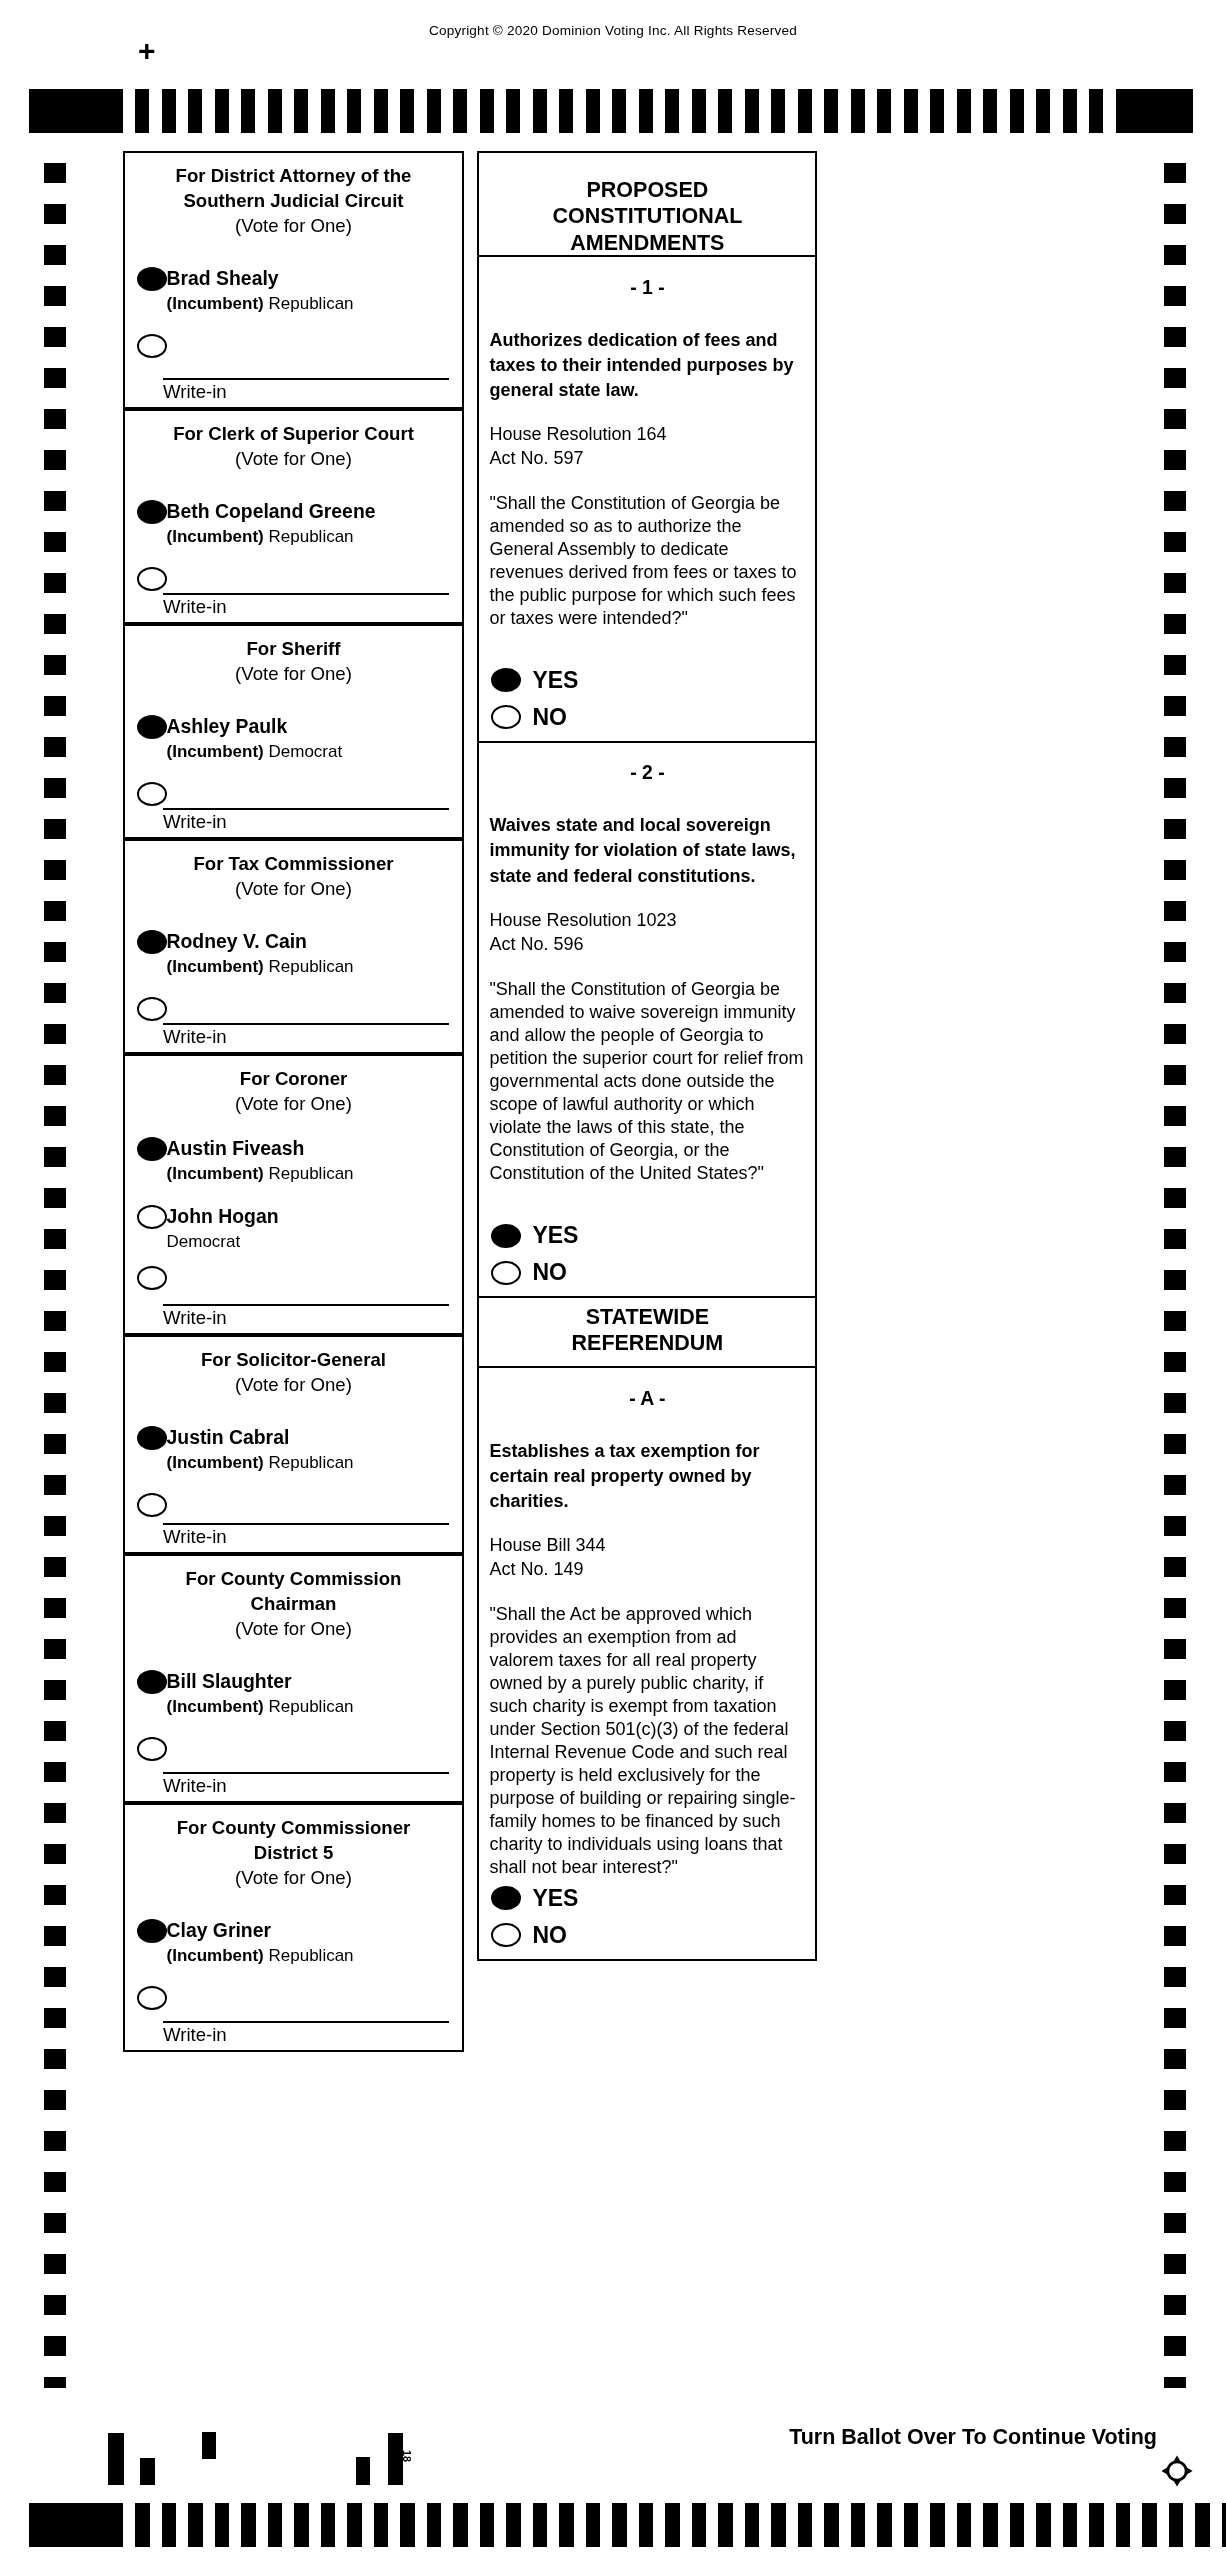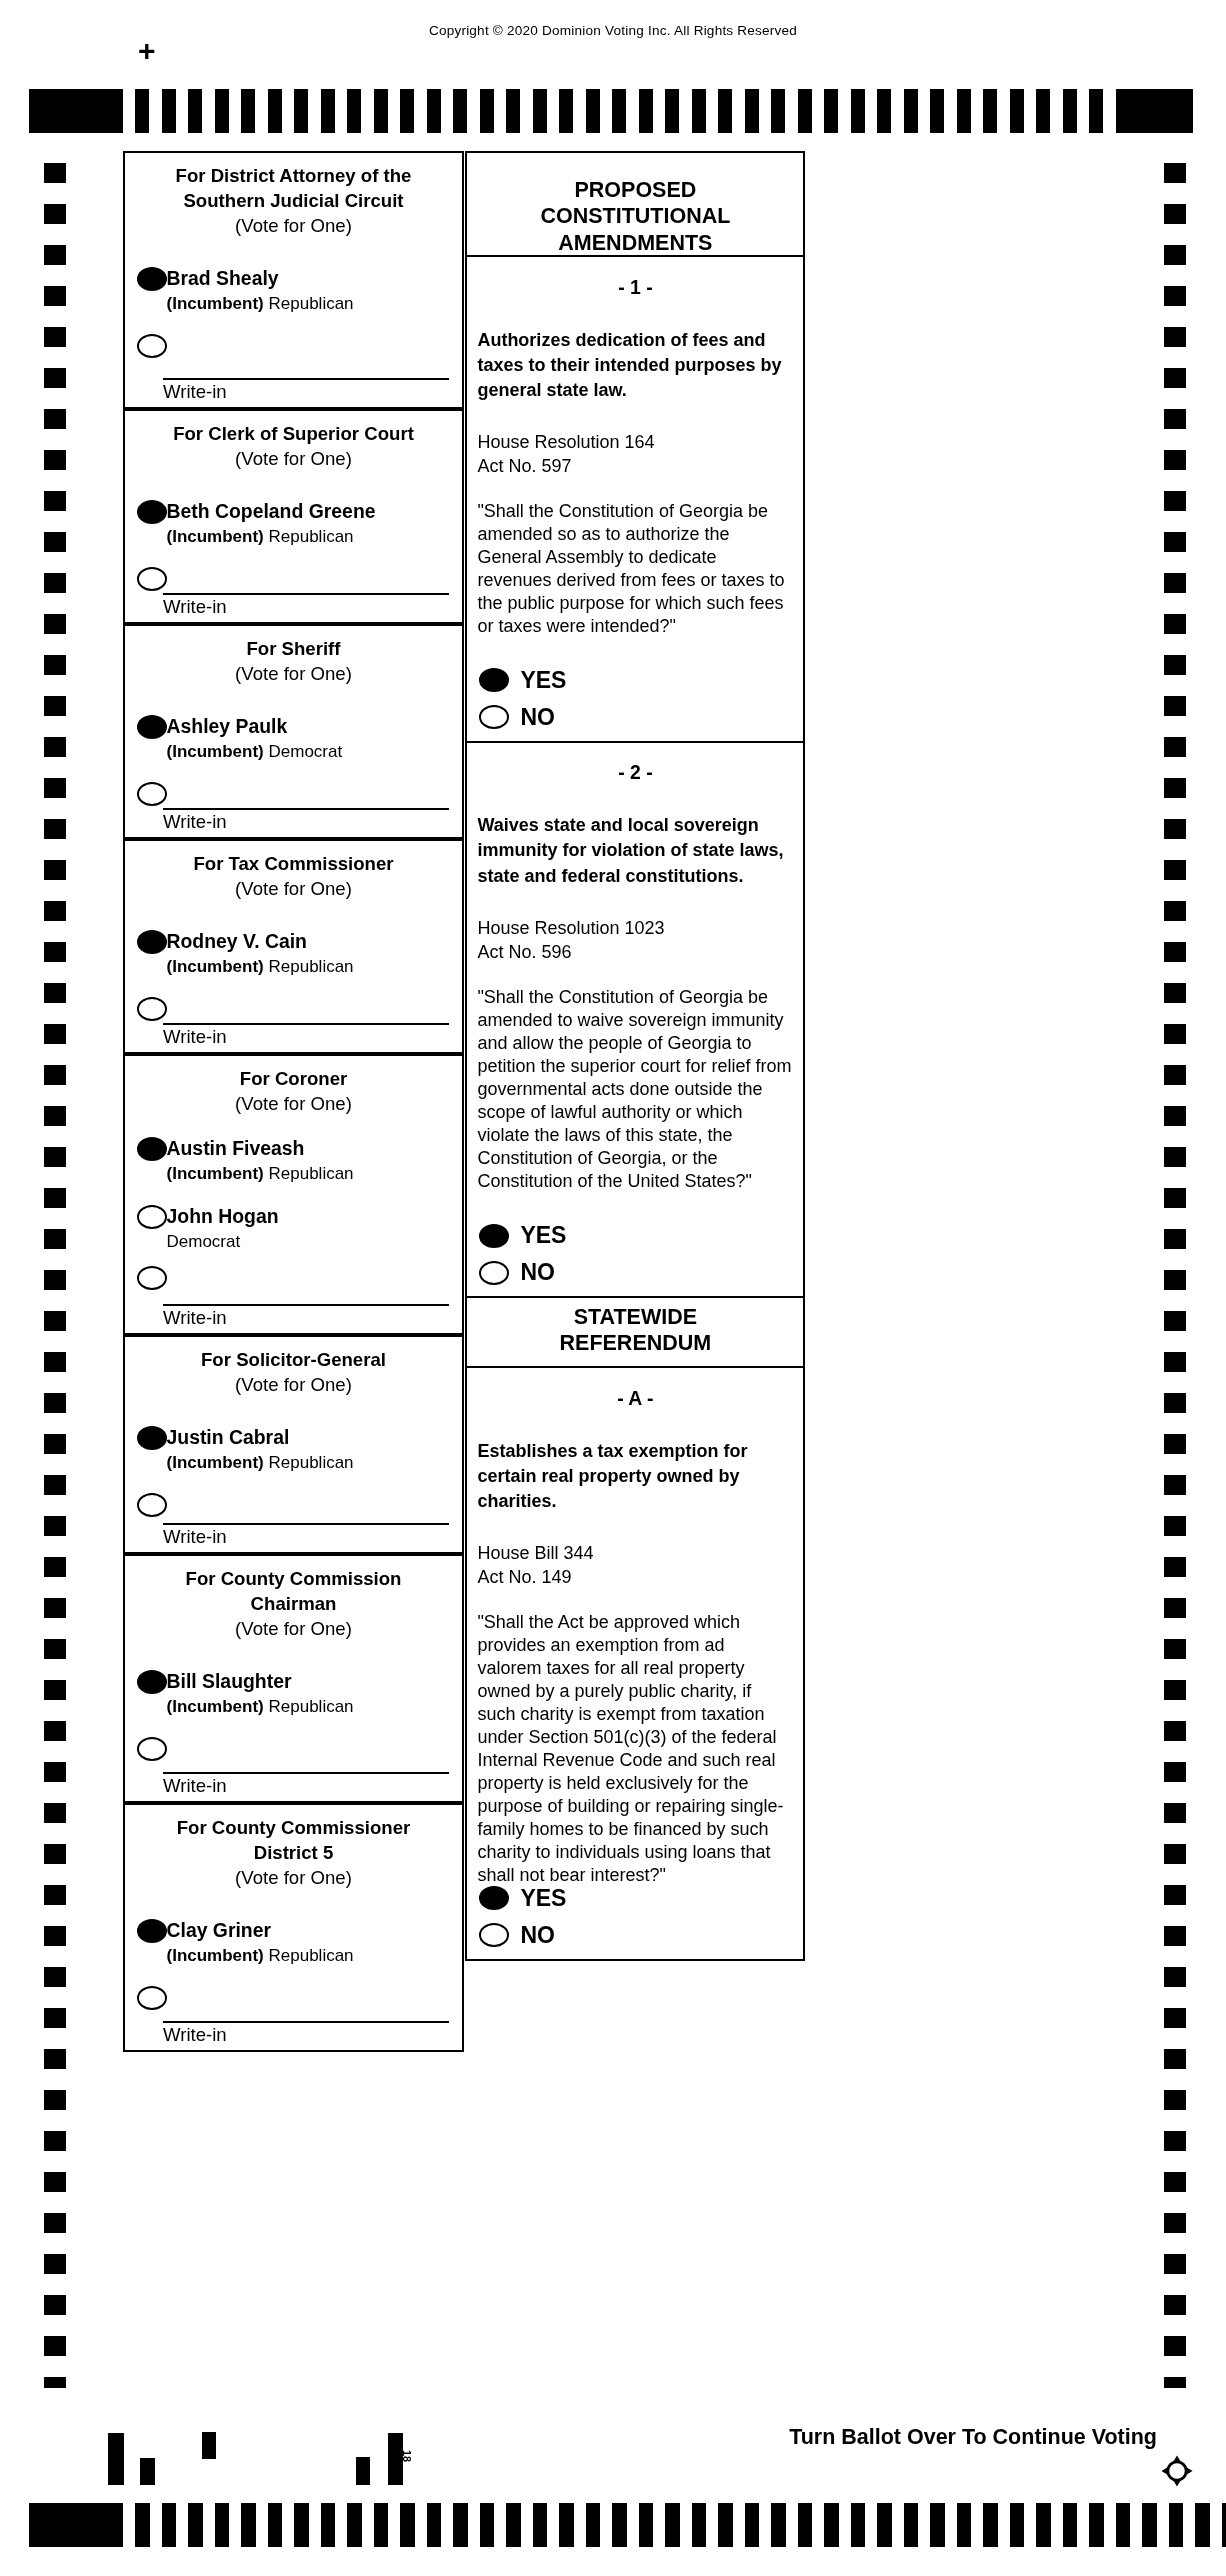--- a/index.html
+++ b/index.html
@@ -16,21 +16,21 @@
   .band .sq-l{width:94px;background:#000;flex:none;}
   .band .sq-r{width:77px;background:#000;flex:none;margin-left:4.3px;}
   .band .bars{flex:1;background:repeating-linear-gradient(90deg,
               transparent 0 12.2px,#000 12.2px 26.5px);}
 
   .edge-marks{position:absolute;top:163px;width:21.5px;height:2225px;
               background:repeating-linear-gradient(180deg,#000 0 20px,transparent 20px 41px);}
   .edge-left{left:44px;}
   .edge-right{left:1164px;}
 
-  .columns{position:absolute;left:123px;top:151px;display:flex;align-items:flex-start;}
+  .columns{position:absolute;left:123px;top:151px;display:flex;align-items:flex-start;gap:12px;}
   .col-left{width:341px;}
   .col-right{width:340px;border:2.2px solid #000;margin-left:1.4px;box-sizing:border-box;}
 
   .race{border:2.2px solid #000;box-sizing:border-box;position:relative;background:#fff;}
   .race+.race{margin-top:0;}
   .race-title{font-weight:bold;font-size:18.6px;line-height:1.35;text-align:center;
               margin:10px auto 0;max-width:315px;white-space:pre-line;}
   .vote-for{font-size:18.6px;text-align:center;margin-top:2.2px;}
   .cand{display:flex;margin:30px 0 0 11.5px;}
   .race.tight .cand{margin-top:21.5px;}
@@ -45,21 +45,21 @@
   .writein{position:absolute;left:38px;right:13px;bottom:3.6px;
            border-top:2.2px solid #000;font-weight:normal;font-size:18.6px;padding-top:1px;}
 
   .m-header{border-bottom:2.2px solid #000;text-align:center;font-weight:bold;
             font-size:21.5px;line-height:1.23;white-space:pre-line;box-sizing:border-box;}
   .measure{border-bottom:2.2px solid #000;box-sizing:border-box;position:relative;
            padding:0 10px;}
   .measure.last{border-bottom:none;}
   .m-num{text-align:center;font-weight:bold;font-size:19.4px;margin-top:18.6px;}
   .m-summary{font-weight:bold;font-size:18px;line-height:1.4;margin-top:29px;}
-  .m-refs{font-size:18px;line-height:1.32;margin-top:28px;white-space:pre-line;}
+  .m-refs{font-size:18px;line-height:1.32;margin-top:20px;white-space:pre-line;}
   .m-question{font-size:18px;line-height:23px;margin-top:21.5px;}
   .m-choices{position:absolute;left:11.5px;bottom:10px;}
   .m-choice{display:flex;align-items:center;font-weight:bold;font-size:23px;}
   .m-choice+.m-choice{margin-top:10px;}
   .m-choice .oval{margin-right:11.5px;}
 
   .barcode-bar{position:absolute;background:#000;}
   .stub-num{position:absolute;left:401px;top:2450px;font-size:10.8px;font-weight:bold;
             transform:rotate(90deg);transform-origin:center;}
   .turn-over{position:absolute;right:69px;top:2425px;font-weight:bold;font-size:21.5px;}

